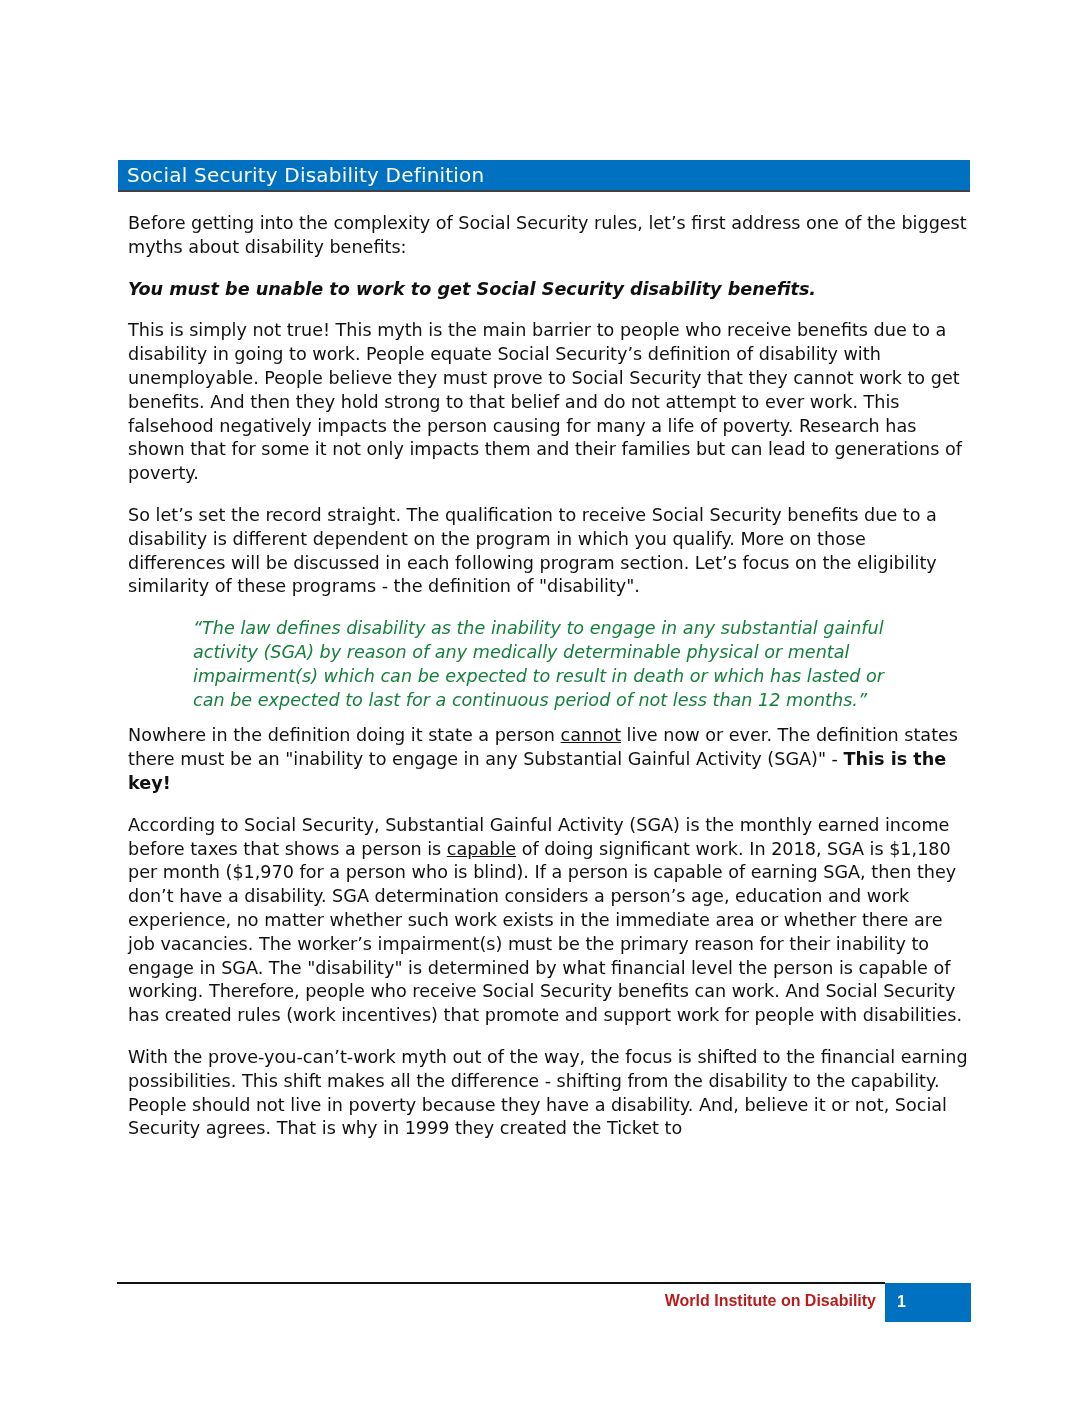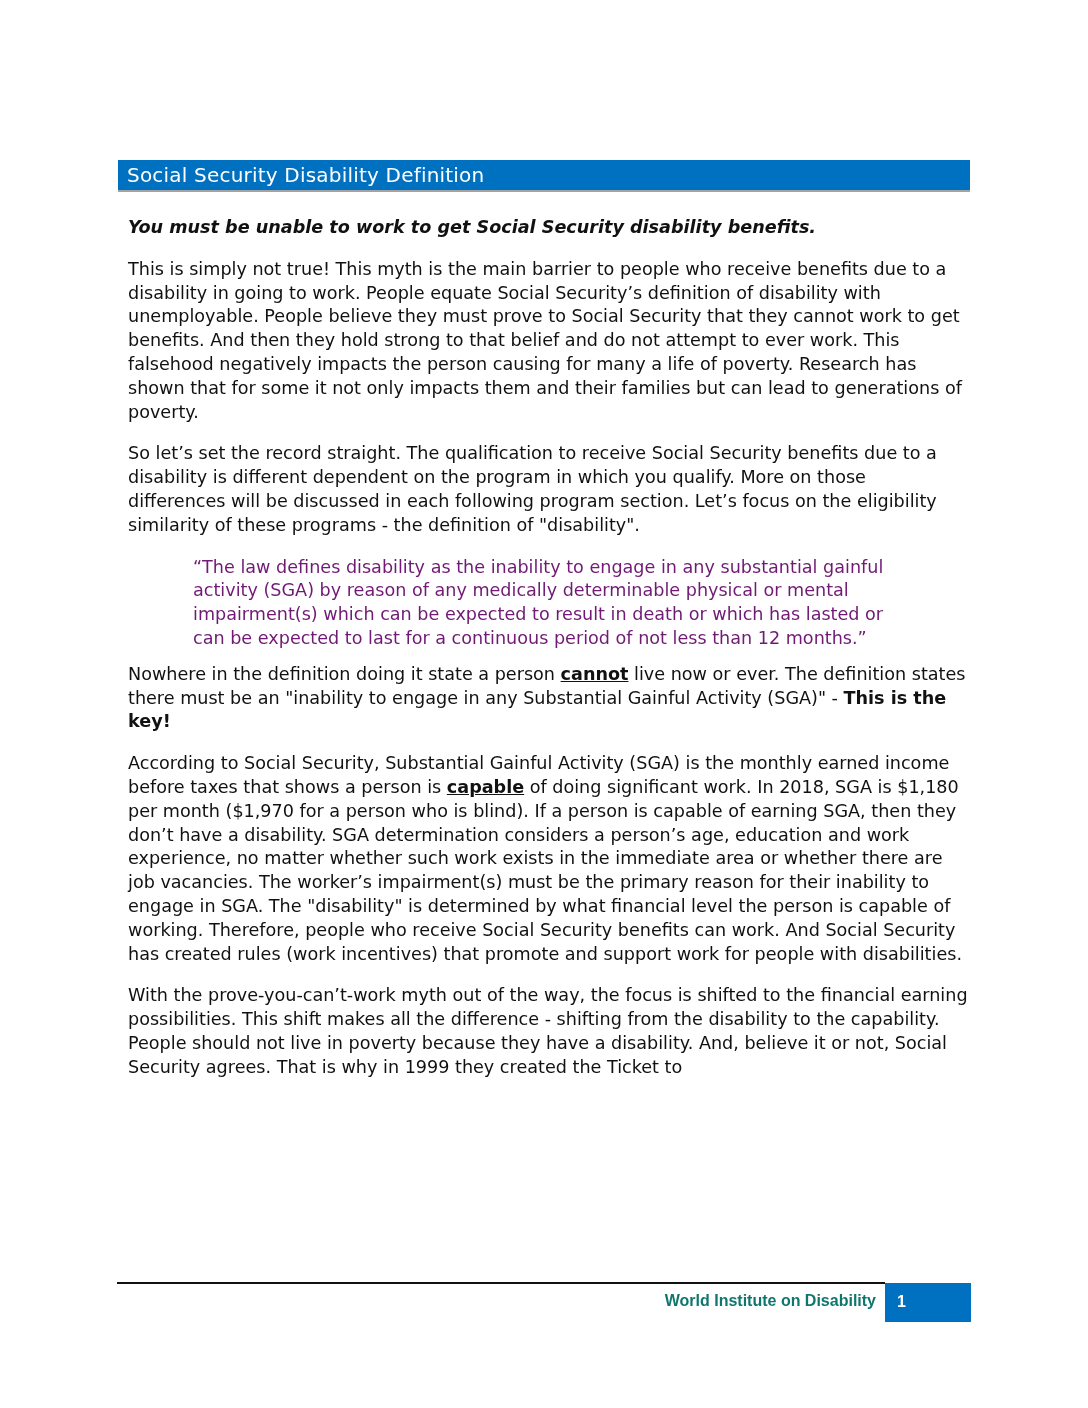--- a/index.html
+++ b/index.html
@@ -1,43 +1,44 @@
 <!DOCTYPE html>
 <html><head>
 <meta charset="utf-8">
 <style>
   html, body { margin: 0; padding: 0; background: #ffffff; }
   body { width: 1088px; height: 1408px; position: relative; overflow: hidden;
          font-family: "DejaVu Sans", sans-serif; color: #111111; }
   .heading-bar { position: absolute; left: 118px; top: 160px; width: 852px; height: 30px;
-                 background: #0070c0; border-bottom: 2px solid #a3a3a3; }
+                 background: #0070c0; border-bottom: 2px solid #404040; }
   .heading-bar span { display: block; color: #ffffff; font-size: 20px; line-height: 30px;
                       padding-left: 9px; font-family: "DejaVu Sans", sans-serif; letter-spacing: 0.2px; }
   .body { position: absolute; left: 128px; top: 212px; width: 840px; font-size: 17.6px;
           line-height: 23.8px; }
   .body p { margin: 0 0 18px 0; }
   .myth { font-weight: bold; font-style: italic; margin: 4px 0 18px 0 !important; }
-  .quote { margin: 0 0 12px 65px !important; width: 700px; color: #701a75; }
-  .u { text-decoration: underline; font-weight: bold; }
+  .quote { margin: 0 0 12px 65px !important; width: 700px; font-style: italic; color: #15803d; }
+  .u { text-decoration: underline; }
   .b { font-weight: bold; }
   .footer-rule { position: absolute; left: 117px; top: 1282px; width: 768px; height: 2px; background: #111111; }
   .footer-org { position: absolute; left: 600px; top: 1292px; width: 276px; text-align: right;
-                font-family: "Liberation Sans", sans-serif; font-weight: bold; font-size: 16px; color: #0f766e; }
+                font-family: "Liberation Sans", sans-serif; font-weight: bold; font-size: 16px; color: #b91c1c; }
   .footer-page { position: absolute; left: 885px; top: 1283px; width: 86px; height: 39px; background: #0070c0;
                  color: #ffffff; font-family: "Liberation Sans", sans-serif; font-weight: bold; font-size: 16px; }
   .footer-page span { position: absolute; left: 12px; top: 10px; }
 </style>
 </head>
 <body>
 
 <div class="heading-bar">
   <span>Social Security Disability Definition</span>
 </div>
 
 <div class="body">
+  <p>Before getting into the complexity of Social Security rules, let’s first address one of the biggest myths about disability benefits:</p>
   <p class="myth">You must be unable to work to get Social Security disability benefits.</p>
   <p>This is simply not true! This myth is the main barrier to people who receive benefits due to a disability in going to work. People equate Social Security’s definition of disability with unemployable. People believe they must prove to Social Security that they cannot work to get benefits. And then they hold strong to that belief and do not attempt to ever work. This falsehood negatively impacts the person causing for many a life of poverty. Research has shown that for some it not only impacts them and their families but can lead to generations of poverty.</p>
   <p>So let’s set the record straight. The qualification to receive Social Security benefits due to a disability is different dependent on the program in which you qualify. More on those differences will be discussed in each following program section. Let’s focus on the eligibility similarity of these programs - the definition of "disability".</p>
   <p class="quote">“The law defines disability as the inability to engage in any substantial gainful activity (SGA) by reason of any medically determinable physical or mental impairment(s) which can be expected to result in death or which has lasted or can be expected to last for a continuous period of not less than 12 months.”</p>
   <p><span>Nowhere in the definition doing it state a person </span><span class="u">cannot</span><span> live now or ever. The definition states there must be an "inability to engage in any Substantial Gainful Activity (SGA)" - </span><span class="b">This is the key!</span></p>
   <p><span>According to Social Security, Substantial Gainful Activity (SGA) is the monthly earned income before taxes that shows a person is </span><span class="u">capable</span><span> of doing significant work. In 2018, SGA is $1,180 per month ($1,970 for a person who is blind). If a person is capable of earning SGA, then they don’t have a disability. SGA determination considers a person’s age, education and work experience, no matter whether such work exists in the immediate area or whether there are job vacancies. The worker’s impairment(s) must be the primary reason for their inability to engage in SGA. The "disability" is determined by what financial level the person is capable of working. Therefore, people who receive Social Security benefits can work. And Social Security has created rules (work incentives) that promote and support work for people with disabilities.</span></p>
   <p>With the prove-you-can’t-work myth out of the way, the focus is shifted to the financial earning possibilities. This shift makes all the difference - shifting from the disability to the capability. People should not live in poverty because they have a disability. And, believe it or not, Social Security agrees. That is why in 1999 they created the Ticket to</p>
 </div>
 
 <div class="footer-rule"></div>

